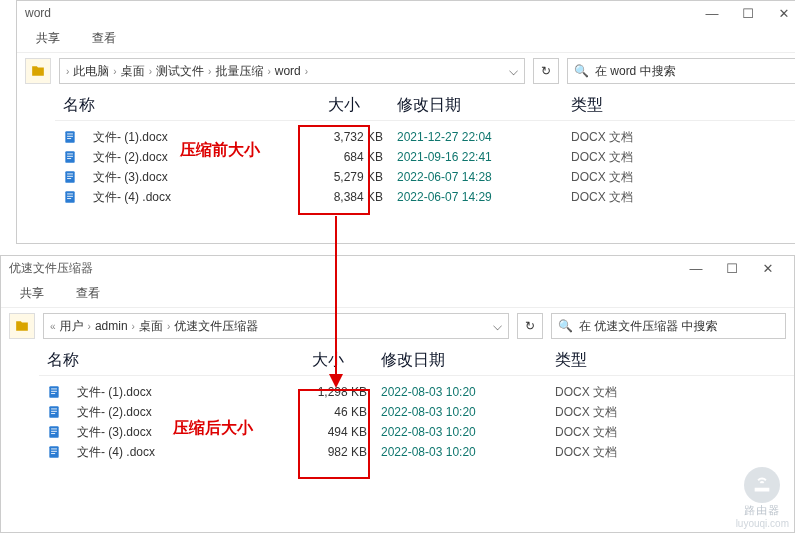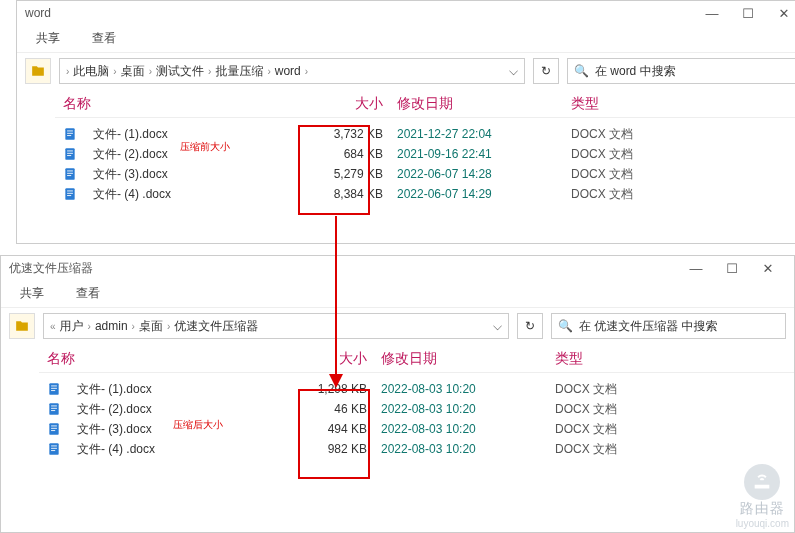--- a/index.html
+++ b/index.html
@@ -18,37 +18,37 @@
 .breadcrumb{flex:1;height:26px;border:1px solid #ccc;display:flex;align-items:center;padding:0 6px;gap:4px;background:#fff}
 .breadcrumb .sep{color:#888;font-size:10px}
 .breadcrumb .drop{margin-left:auto;color:#555}
 .refresh{width:26px;height:26px;border:1px solid #ccc;display:flex;align-items:center;justify-content:center}
 .searchbox{width:235px;height:26px;border:1px solid #ccc;display:flex;align-items:center;padding:0 6px;gap:6px;color:#888}
 .searchbox .sicon{color:#888}
 .content{display:flex;height:calc(100% - 88px)}
 .leftpad{width:38px}
 .filearea{flex:1;padding:6px 0 0 0}
 .headers{display:flex;border-bottom:1px solid #eee;padding-bottom:4px;margin-bottom:6px}
-.headers div{color:#be185d;font-size:14px}
+.headers div{color:#0f172a;font-size:16px}
 .col-name{width:250px;padding-left:8px}
-.col-size{width:78px;text-align:right}
+.col-size{width:78px;text-align:center}
 .col-date{width:140px;padding-left:14px}
 .col-type{width:120px;padding-left:48px}
 .row{display:flex;align-items:center;height:20px}
 .row .fname{width:250px;padding-left:8px;display:flex;align-items:center;gap:16px}
 .row .fname .ficon{width:14px;height:14px;display:inline-flex}
 .row .fsize{width:78px;text-align:right;padding-right:0}
 .row .fdate{width:140px;padding-left:14px;color:#0f766e}
 .row .ftype{width:120px;padding-left:48px;color:#555}
 .redbox{position:absolute;border:2px solid #d00;pointer-events:none}
-.redlabel{position:absolute;color:#d00;font-size:10px;font-weight:400;pointer-events:none}
+.redlabel{position:absolute;color:#d00;font-size:16px;font-weight:700;pointer-events:none}
 .arrow{position:absolute;pointer-events:none}
 .watermark{position:absolute;right:6px;bottom:4px;display:flex;flex-direction:column;align-items:center;opacity:0.65}
 .watermark .circ{width:36px;height:36px;border-radius:50%;background:#ccd3da;display:flex;align-items:center;justify-content:center}
-.watermark .txt{font-size:14px;color:#9aa6b2;letter-spacing:1px}
+.watermark .txt{font-size:11px;color:#9aa6b2;letter-spacing:1px}
 .watermark .sub{font-size:10px;color:#b7c0ca}
 </style>
 </head>
 <body>
 
 <div class="window win1">
   <div class="titlebar">
     <span class="title">word</span>
     <span class="ctrl">—</span>
     <span class="ctrl">☐</span>

